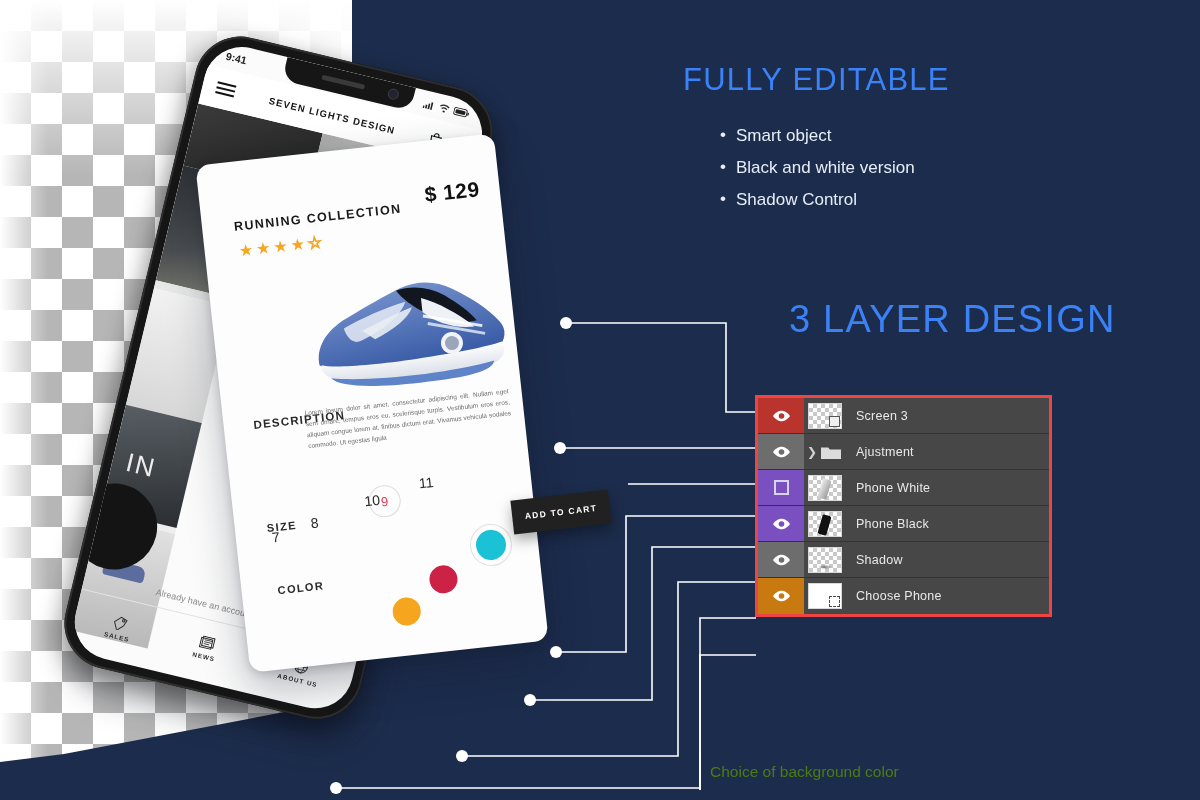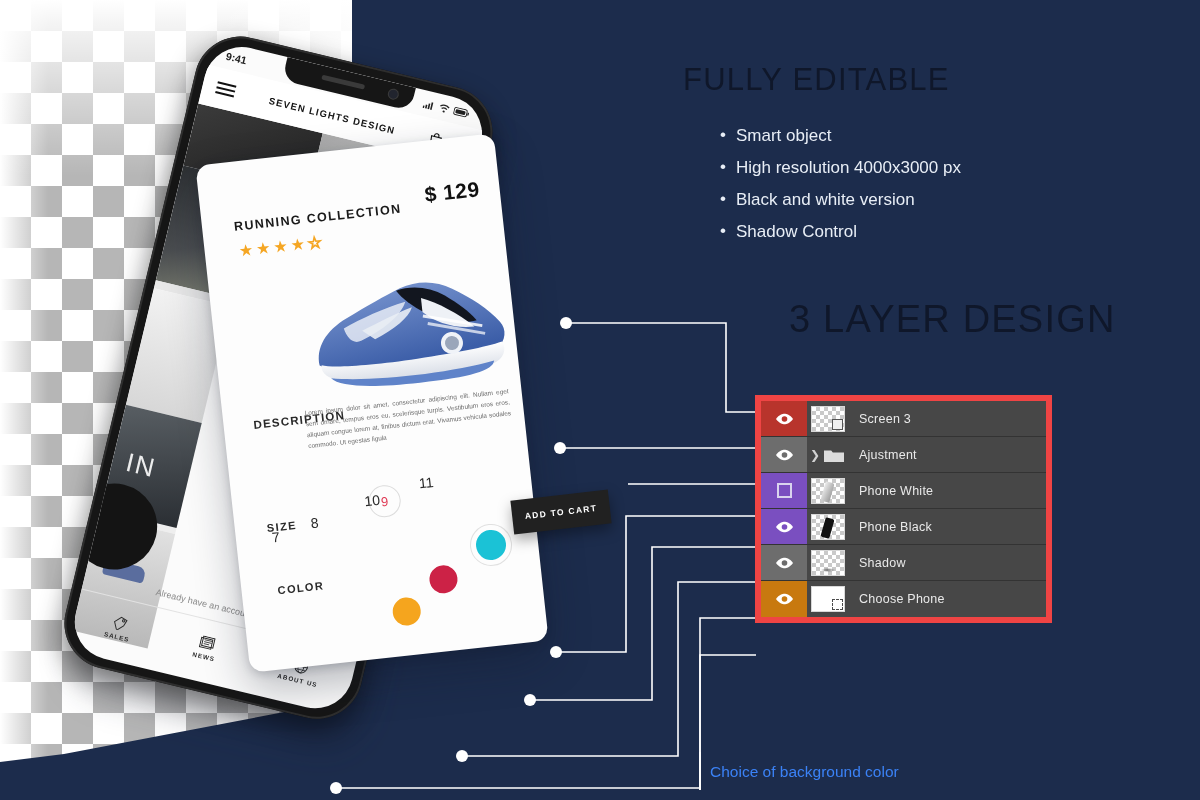--- a/index.html
+++ b/index.html
@@ -35,41 +35,41 @@
     background:#1c2c4c;
   }
   #navy-lower {
     position:absolute; left:0px; top:690px; width:400px; height:110px;
     background:#1c2c4c;
     clip-path:polygon(0 72px, 64px 64px, 400px 0, 400px 110px, 0 110px);
   }
 
   
   .hdr {
-    position:absolute; color:#0f172a; letter-spacing:1.2px; font-weight:400;
+    position:absolute; color:#3b82f6; letter-spacing:1.2px; font-weight:400;
   }
   #title-fully { left:683px; top:62px; font-size:31px; }
   #title-layers { left:789px; top:298px; font-size:38px; }
 
   #feature-list { position:absolute; left:720px; top:120px; width:420px; }
   #feature-list li {
     list-style:none; color:#e8eef6; font-size:17px; line-height:32px;
     position:relative; padding-left:16px;
   }
   #feature-list li::before {
     content:"\2022"; position:absolute; left:0; top:-1px; font-size:17px; color:#e8eef6;
   }
   #bg-color-note {
-    position:absolute; left:710px; top:763px; font-size:15.5px; color:#3b82f6;
+    position:absolute; left:710px; top:763px; font-size:15.5px; color:#4d7c0f;
   }
 
   
   #layers-panel {
     position:absolute; left:755px; top:395px; width:297px;
-    border:6px solid #ef4444; background:#3f3f3f;
+    border:3px solid #ef4444; background:#3f3f3f;
   }
   .layer-row {
     display:flex; align-items:center; height:36px;
     background:#474747; border-bottom:1px solid #333;
     position:relative;
   }
   .layer-row:last-child { border-bottom:none; }
   .eye-cell {
     width:46px; height:100%; display:flex; align-items:center; justify-content:center;
     flex:0 0 46px;
@@ -434,21 +434,20 @@
     <circle cx="530" cy="700" r="6"></circle>
     <circle cx="462" cy="756" r="6"></circle>
     <circle cx="336" cy="788" r="6"></circle>
   </g>
 </svg>
 
 <div class="hdr" id="title-fully">FULLY EDITABLE</div>
 
 <ul id="feature-list">
   <li>Smart object</li>
-  <li>High resolution 4000x3000 px</li>
   <li>Black and white version</li>
   <li>Shadow Control</li>
 </ul>
 
 <div class="hdr" id="title-layers">3 LAYER DESIGN</div>
 
 <div id="layers-panel">
 
   <div class="layer-row">
     <div class="eye-cell" style="background:#b8342c">

